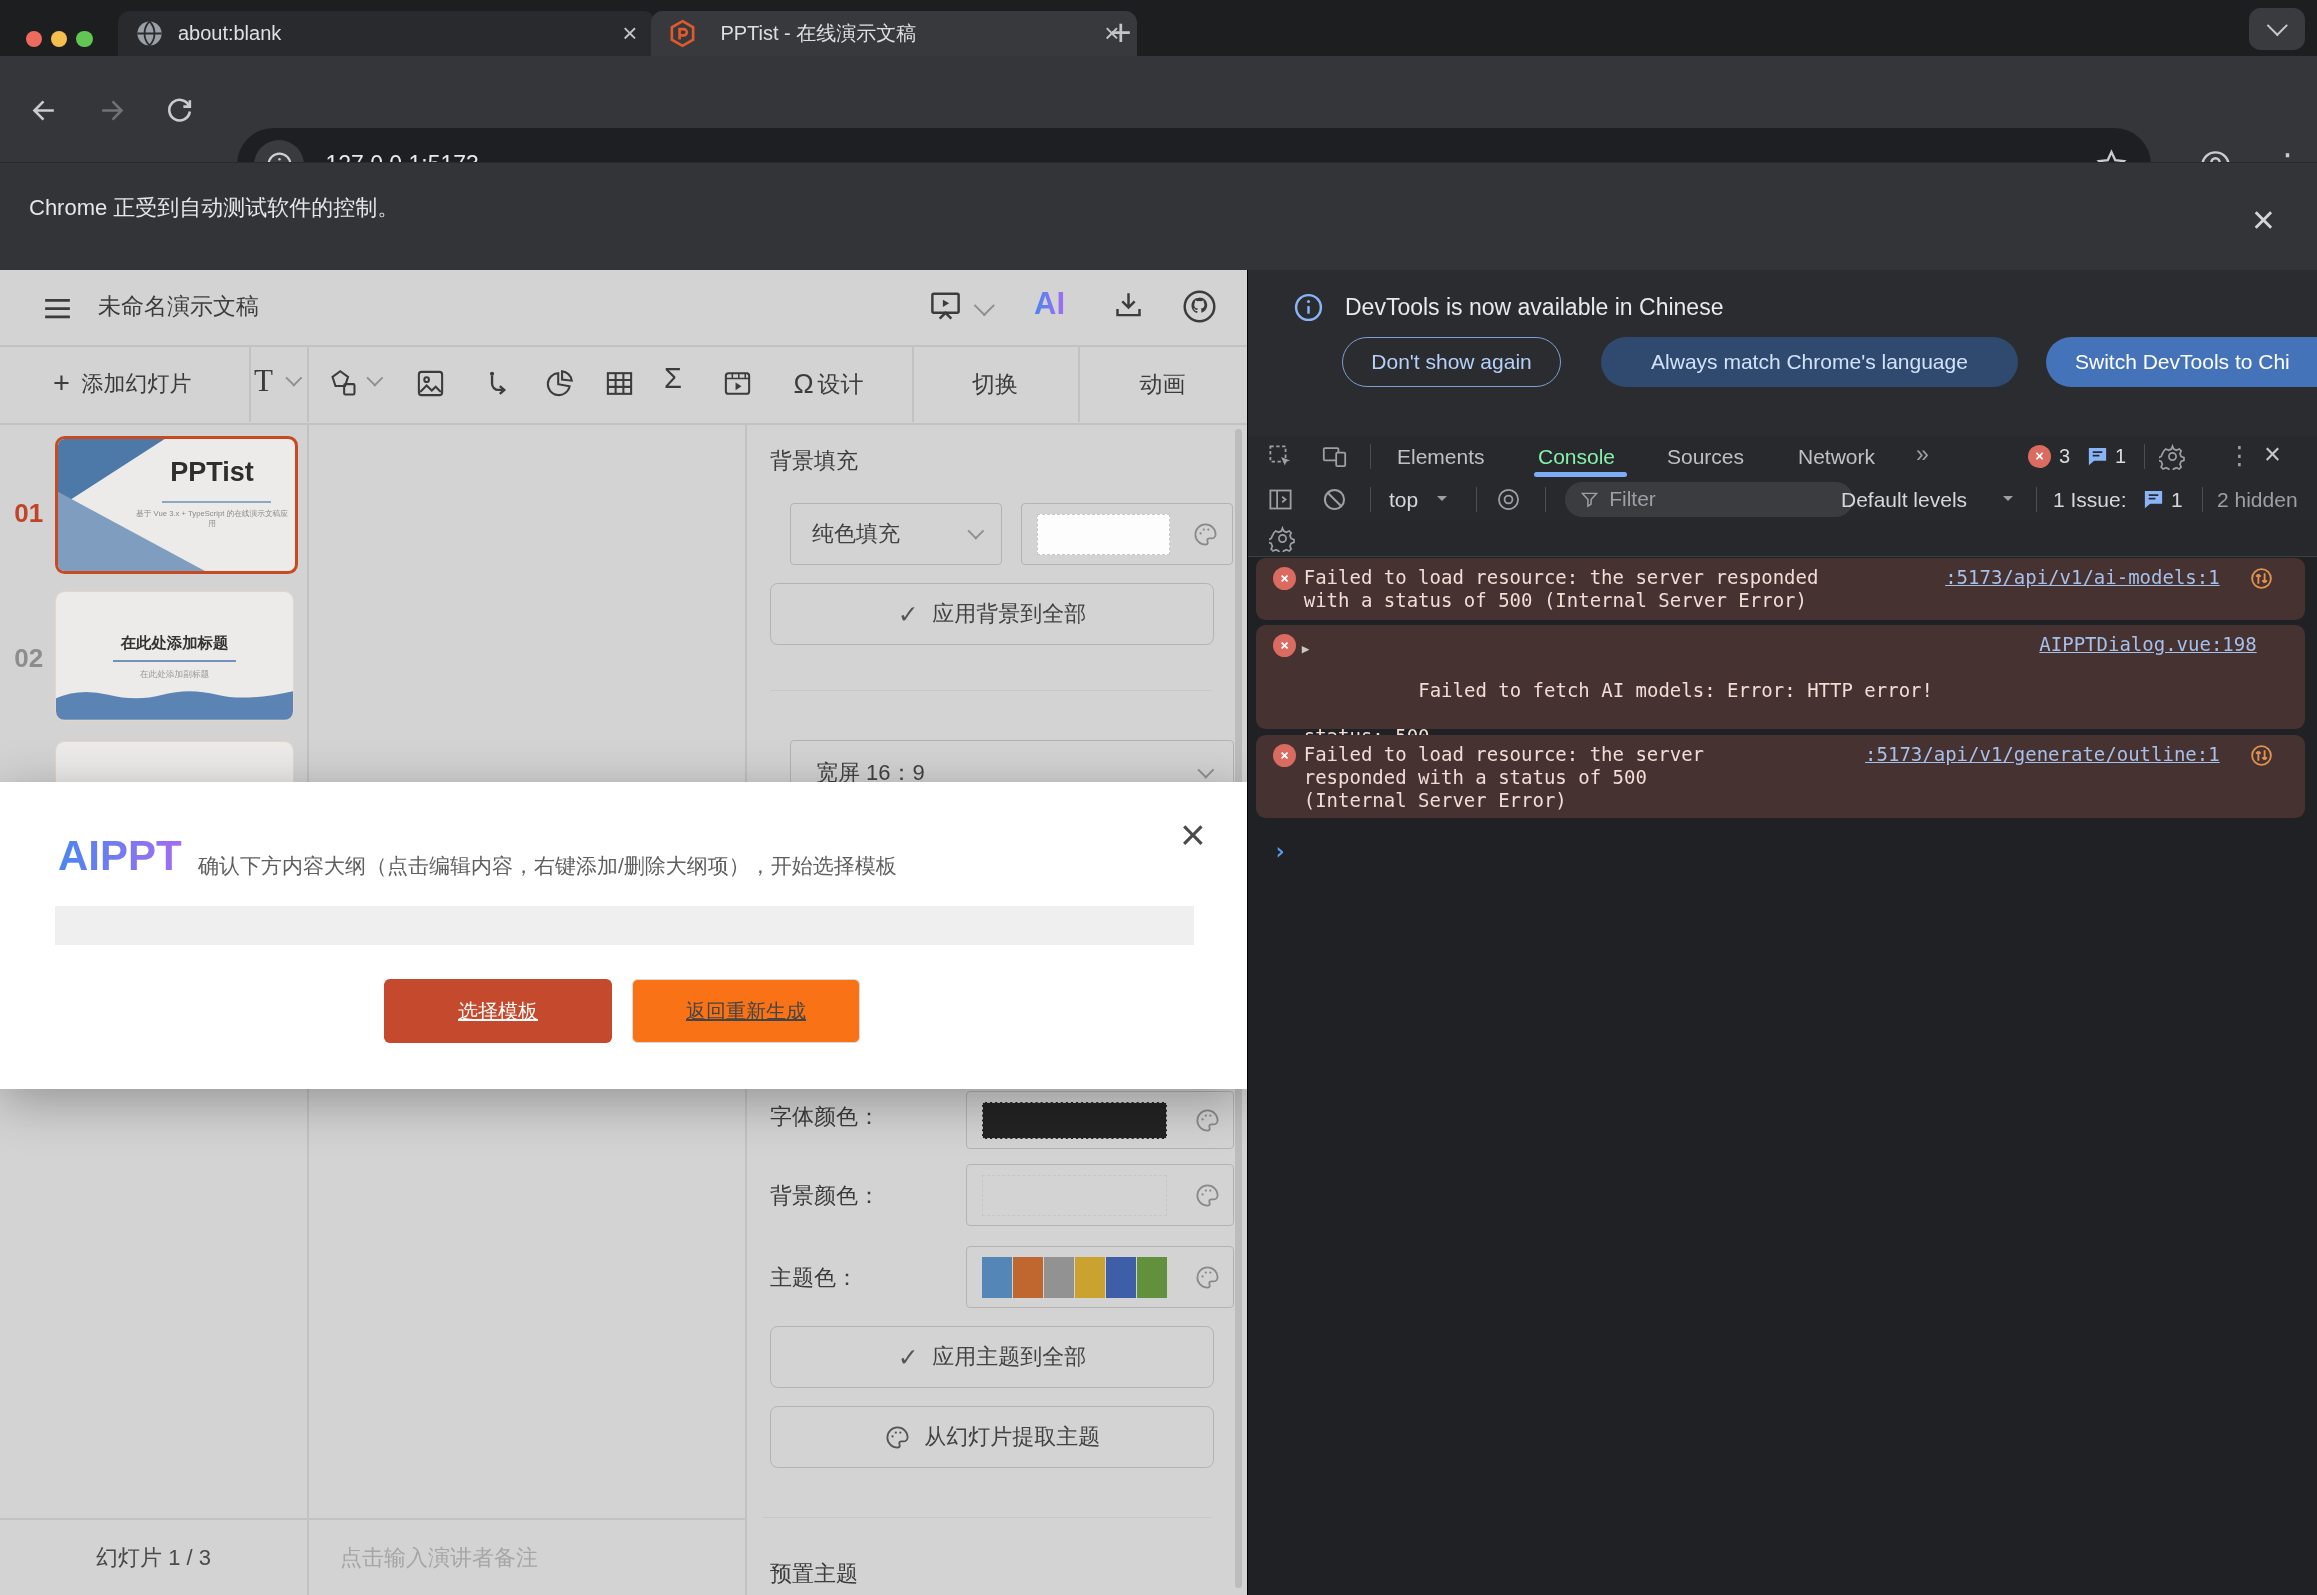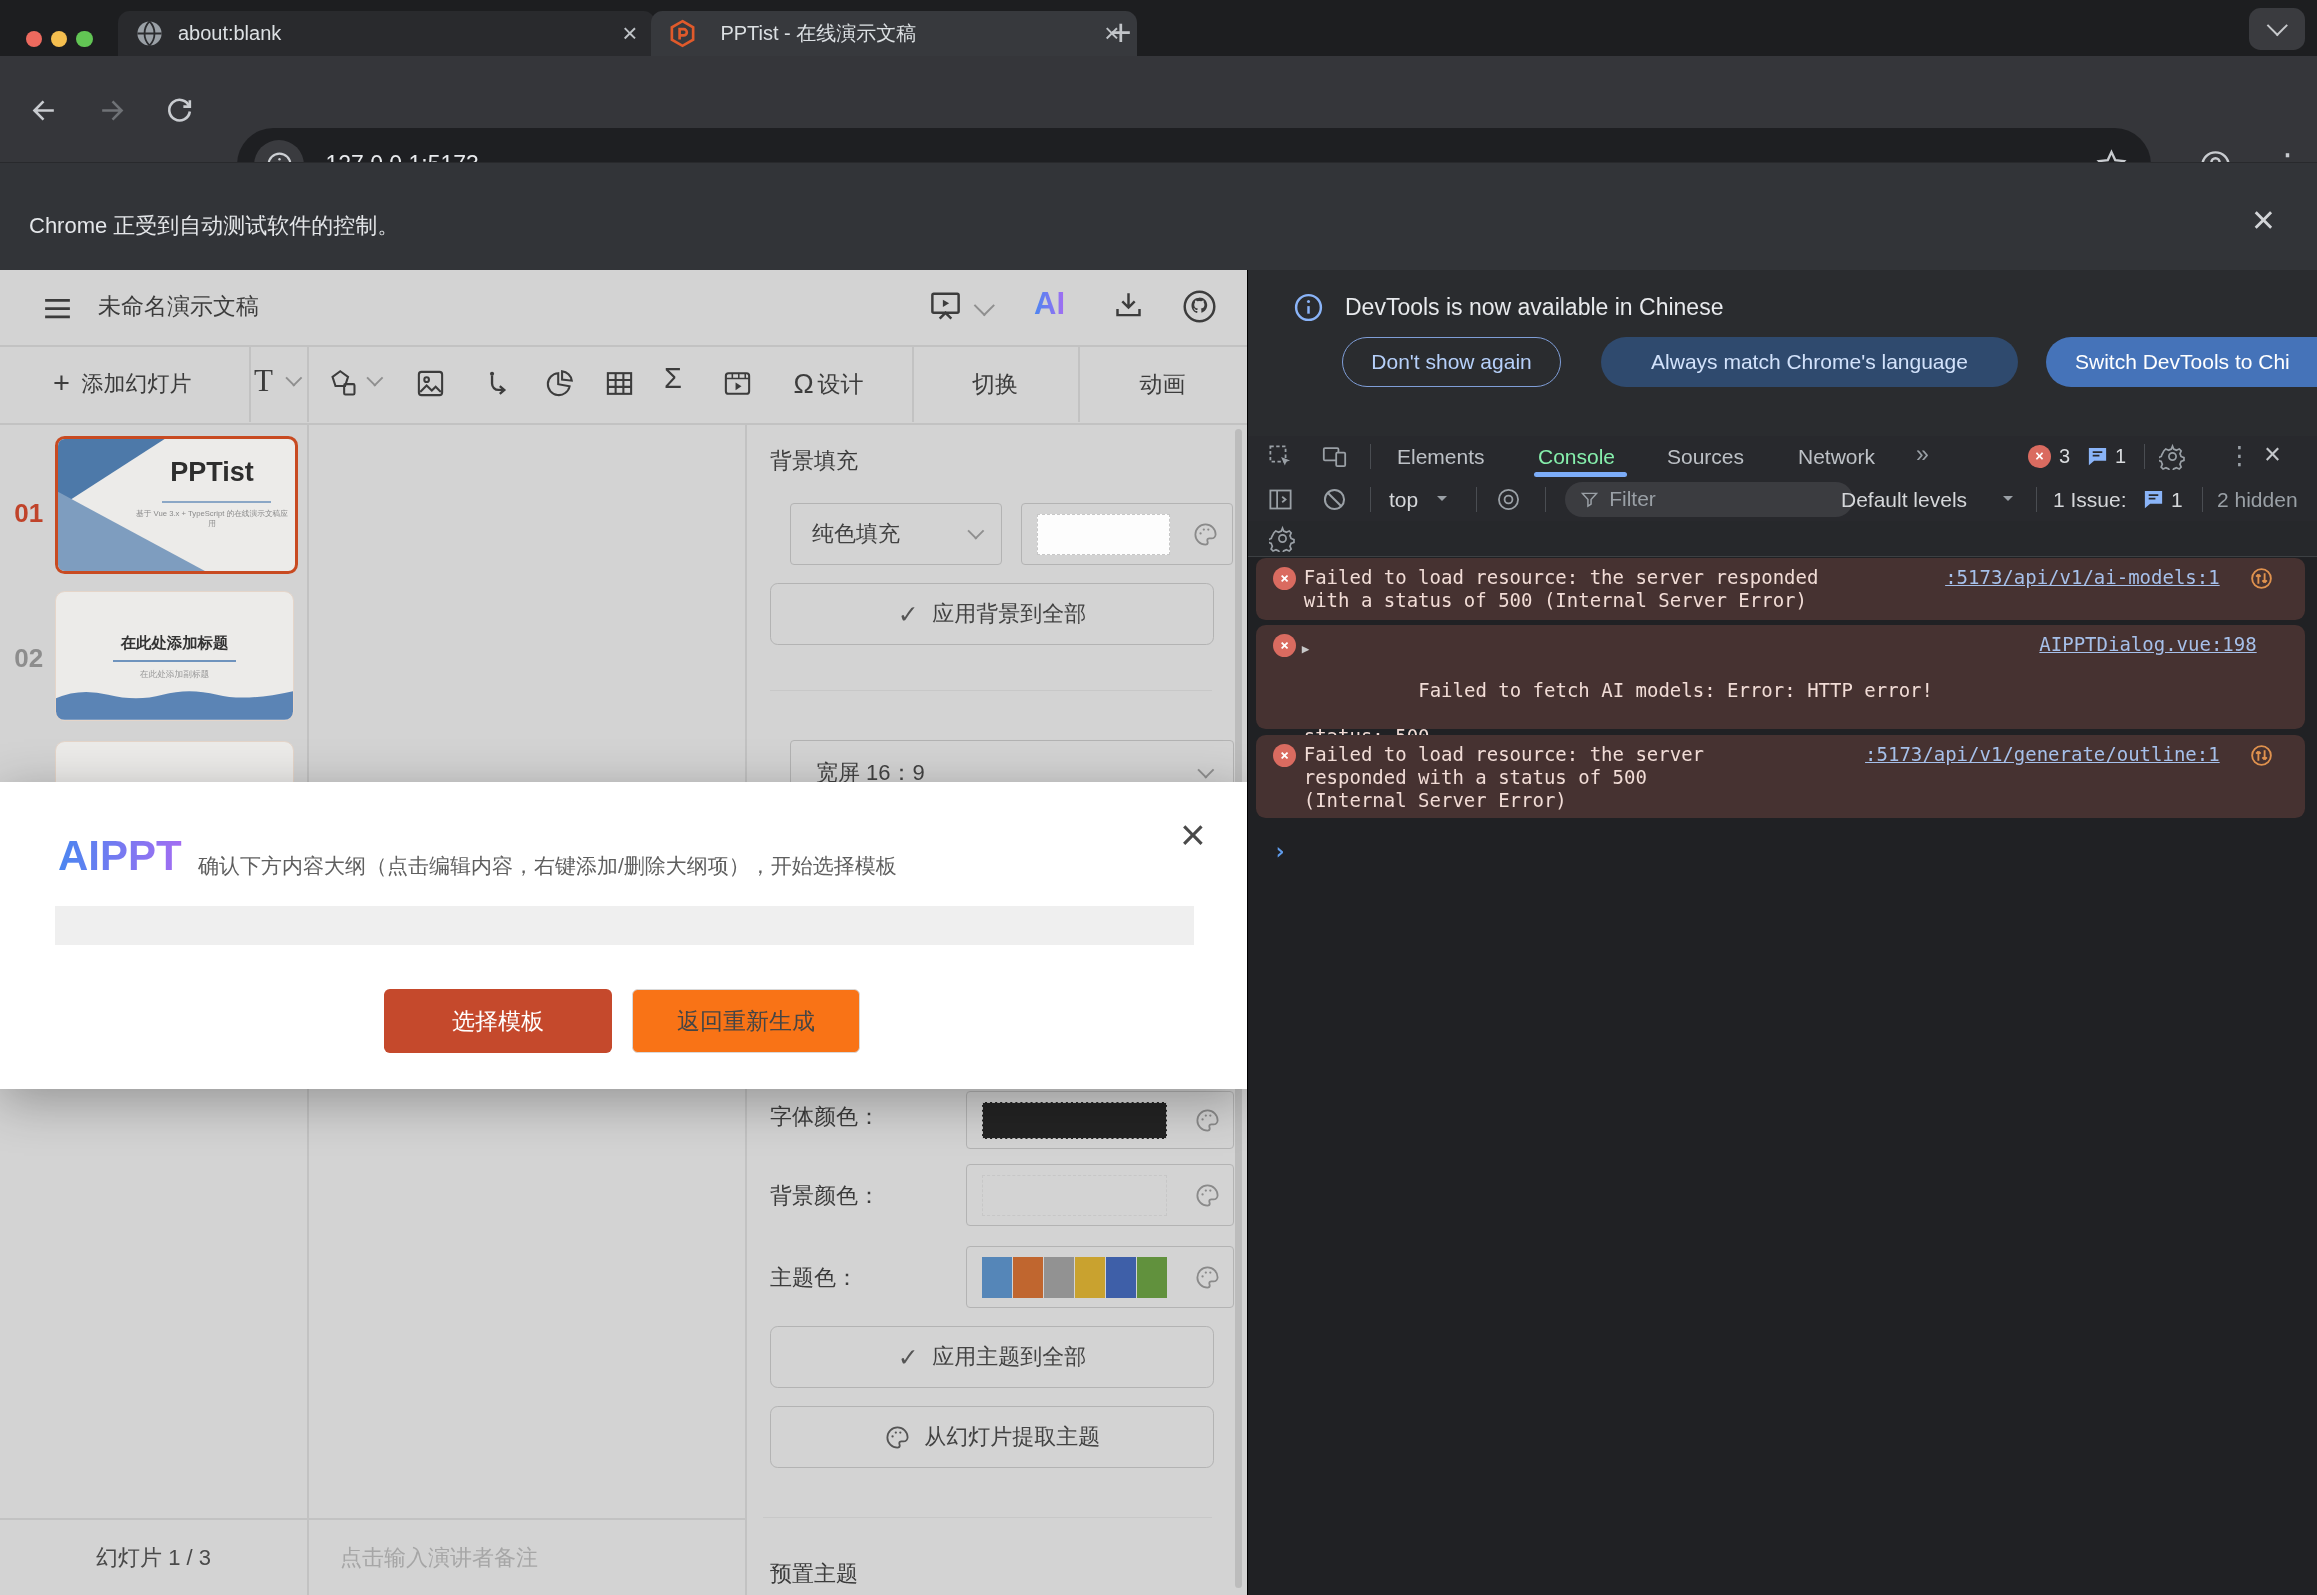--- a/index.html
+++ b/index.html
@@ -39,22 +39,22 @@
   .dashedbox{border:1.9px dashed #c7c7c7;}
   .label23{position:absolute;font-size:22px;color:#3c3c3c;}
   .thumbnum{position:absolute;font-size:26px;font-weight:bold;width:42px;text-align:center;}
   .thumb{position:absolute;left:55px;width:237px;border-radius:9.7px;background:#ecebe9;overflow:hidden;}
   .palette-ic{color:#8a8a8a;}
 
   
   .modal{left:0;top:782px;width:1247px;height:307px;background:#fff;box-shadow:0 11.6px 48px rgba(0,0,0,.3);}
   .grad-text{background:linear-gradient(90deg,#4a86f0,#a36df2);-webkit-background-clip:text;
     background-clip:text;color:transparent;font-weight:bold;}
-  .mbtn{position:absolute;top:207px;width:228px;height:64px;border-radius:5.8px;display:flex;
-    align-items:center;justify-content:center;font-size:23px;}
+  .mbtn{position:absolute;top:197px;width:228px;height:64px;border-radius:5.8px;display:flex;
+    align-items:center;justify-content:center;font-size:20px;text-decoration:underline;}
 
   
   .devtools{left:1247px;top:270px;width:1070px;height:1325px;background:#202124;overflow:hidden;
     color:#cdd0d3;border-left:1px solid #000;}
   .dt-banner{position:absolute;left:0;top:0;width:1070px;height:166px;background:#2a2c2f;
     border-bottom:1px solid #404347;}
   .pill{position:absolute;top:67px;height:50px;border-radius:26px;display:flex;align-items:center;
     justify-content:center;font-size:21px;white-space:nowrap;padding:0 29px;box-sizing:border-box;}
   .dt-row{position:absolute;left:0;width:1070px;background:#28292d;border-bottom:1px solid #3c4043;}
   .dt-tab{position:absolute;top:0;height:41px;display:flex;align-items:center;font-size:21px;color:#bdc1c6;}
@@ -151,21 +151,21 @@
       <svg viewBox="0 0 24 24" width="35" height="35" fill="none" stroke="currentColor" stroke-width="1.7">
           <circle cx="12" cy="12" r="9"></circle>
           <circle cx="12" cy="9.8" r="2.8"></circle>
           <path d="M6.5 18.3c1.2-3.2 9.8-3.2 11 0"></path>
         </svg>
     </span>
     <span class="abs navic" style="left:2271px;top:90px;font-size:33px;letter-spacing:0;">⋮</span>
   </div>
 
   <div class="abs infobar">
-    <span class="abs infotext" style="left:29px;top:48px;">Chrome 正受到自动测试软件的控制。</span>
+    <span class="abs infotext" style="left:29px;top:30px;">Chrome 正受到自动测试软件的控制。</span>
     <span class="abs" style="left:2252px;top:35px;font-size:39px;font-weight:300;color:#d3d5d8;">×</span>
   </div>
 
   <div class="abs app">
 
     <span class="abs appicon" style="left:41px;top:22px;">
       <svg viewBox="0 0 24 24" width="33" height="33" fill="none" stroke="currentColor" stroke-width="2">
           <path d="M3 6h18M3 12h18M3 18h18"></path>
         </svg>
     </span>

